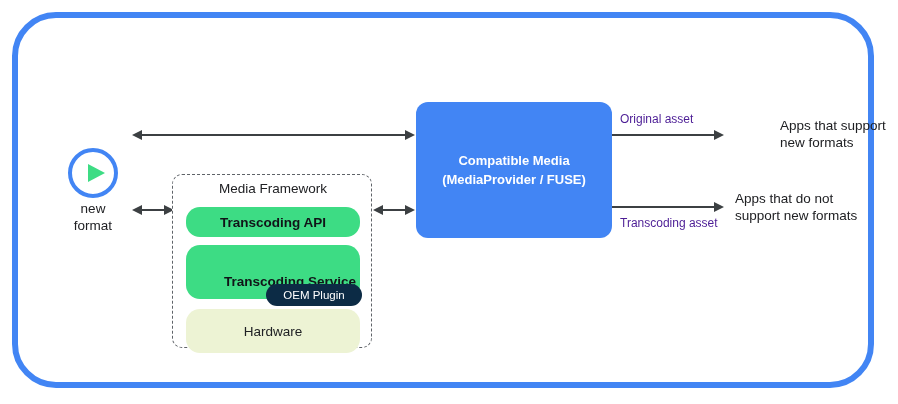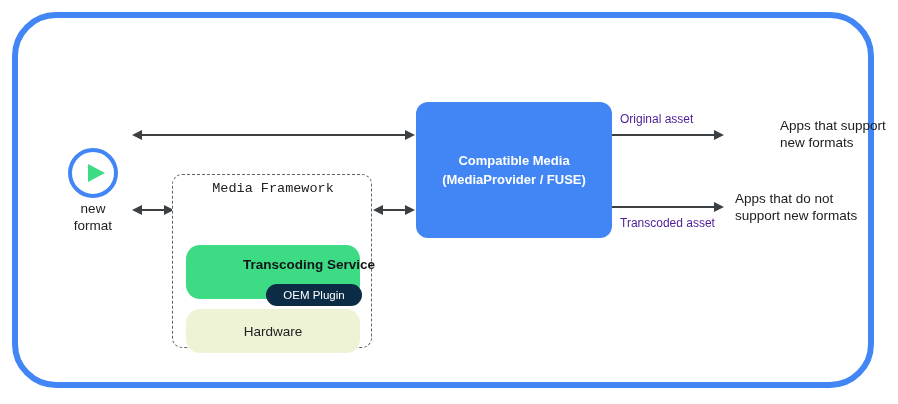--- a/index.html
+++ b/index.html
@@ -78,21 +78,20 @@
     background: #ffffff;
   }
   #mf-title {
     position: absolute;
     left: 0;
     top: 6px;
     width: 200px;
     text-align: center;
     font-size: 13.5px;
     color: #202124;
-    font-family: Liberation Mono, monospace;
   }
   .mf-box {
     position: absolute;
     left: 13px;
     width: 174px;
     border-radius: 14px;
     box-sizing: border-box;
     display: flex;
     align-items: center;
     justify-content: center;
@@ -110,24 +109,23 @@
     top: 70px;
     height: 54px;
     background: #3DDC84;
     font-size: 13.5px;
     font-weight: bold;
     color: #111418;
   }
   #box-service .svc-label {
     position: absolute;
     left: 0;
-    top: 12px;
+    top: 29px;
     width: 208px;
     text-align: center;
-    margin-left: 19px;
   }
   #oem-plugin {
     position: absolute;
     left: 93px;
     top: 109px;
     width: 96px;
     height: 22px;
     border-radius: 11px;
     background: #0C2B45;
     color: #ffffff;
@@ -250,20 +248,21 @@
   <div id="arrow-top-headR" class="arrow-head-r"></div>
   <div id="arrow-top-headL" class="arrow-head-l"></div>
 
   <div id="arrow-mid1-line" class="arrow-line"></div>
   <div id="arrow-mid1-headR" class="arrow-head-r"></div>
   <div id="arrow-mid1-headL" class="arrow-head-l"></div>
 
   <div id="media-framework">
     <div id="mf-title">Media Framework</div>
 
+    <div id="box-api" class="mf-box">Transcoding API</div>
 
     <div id="box-service" class="mf-box">
       <span class="svc-label">Transcoding Service</span>
     </div>
 
     <div id="oem-plugin">OEM Plugin</div>
 
     <div id="box-hardware" class="mf-box">Hardware</div>
   </div>
 
@@ -281,19 +280,19 @@
   <div id="arrow-out1-line" class="arrow-line"></div>
   <div id="arrow-out1-headR" class="arrow-head-r"></div>
   <div id="label-original" class="asset-label">Original asset</div>
   <div id="label-apps-support" class="apps-label">
     <div>Apps that support</div>
     <div>new formats</div>
   </div>
 
   <div id="arrow-out2-line" class="arrow-line"></div>
   <div id="arrow-out2-headR" class="arrow-head-r"></div>
-  <div id="label-transcoded" class="asset-label">Transcoded asset</div>
+  <div id="label-transcoded" class="asset-label">Transcoding asset</div>
   <div id="label-apps-nosupport" class="apps-label">
     <div>Apps that do not</div>
     <div>support new formats</div>
   </div>
 
 </div>
 
 </body></html>

